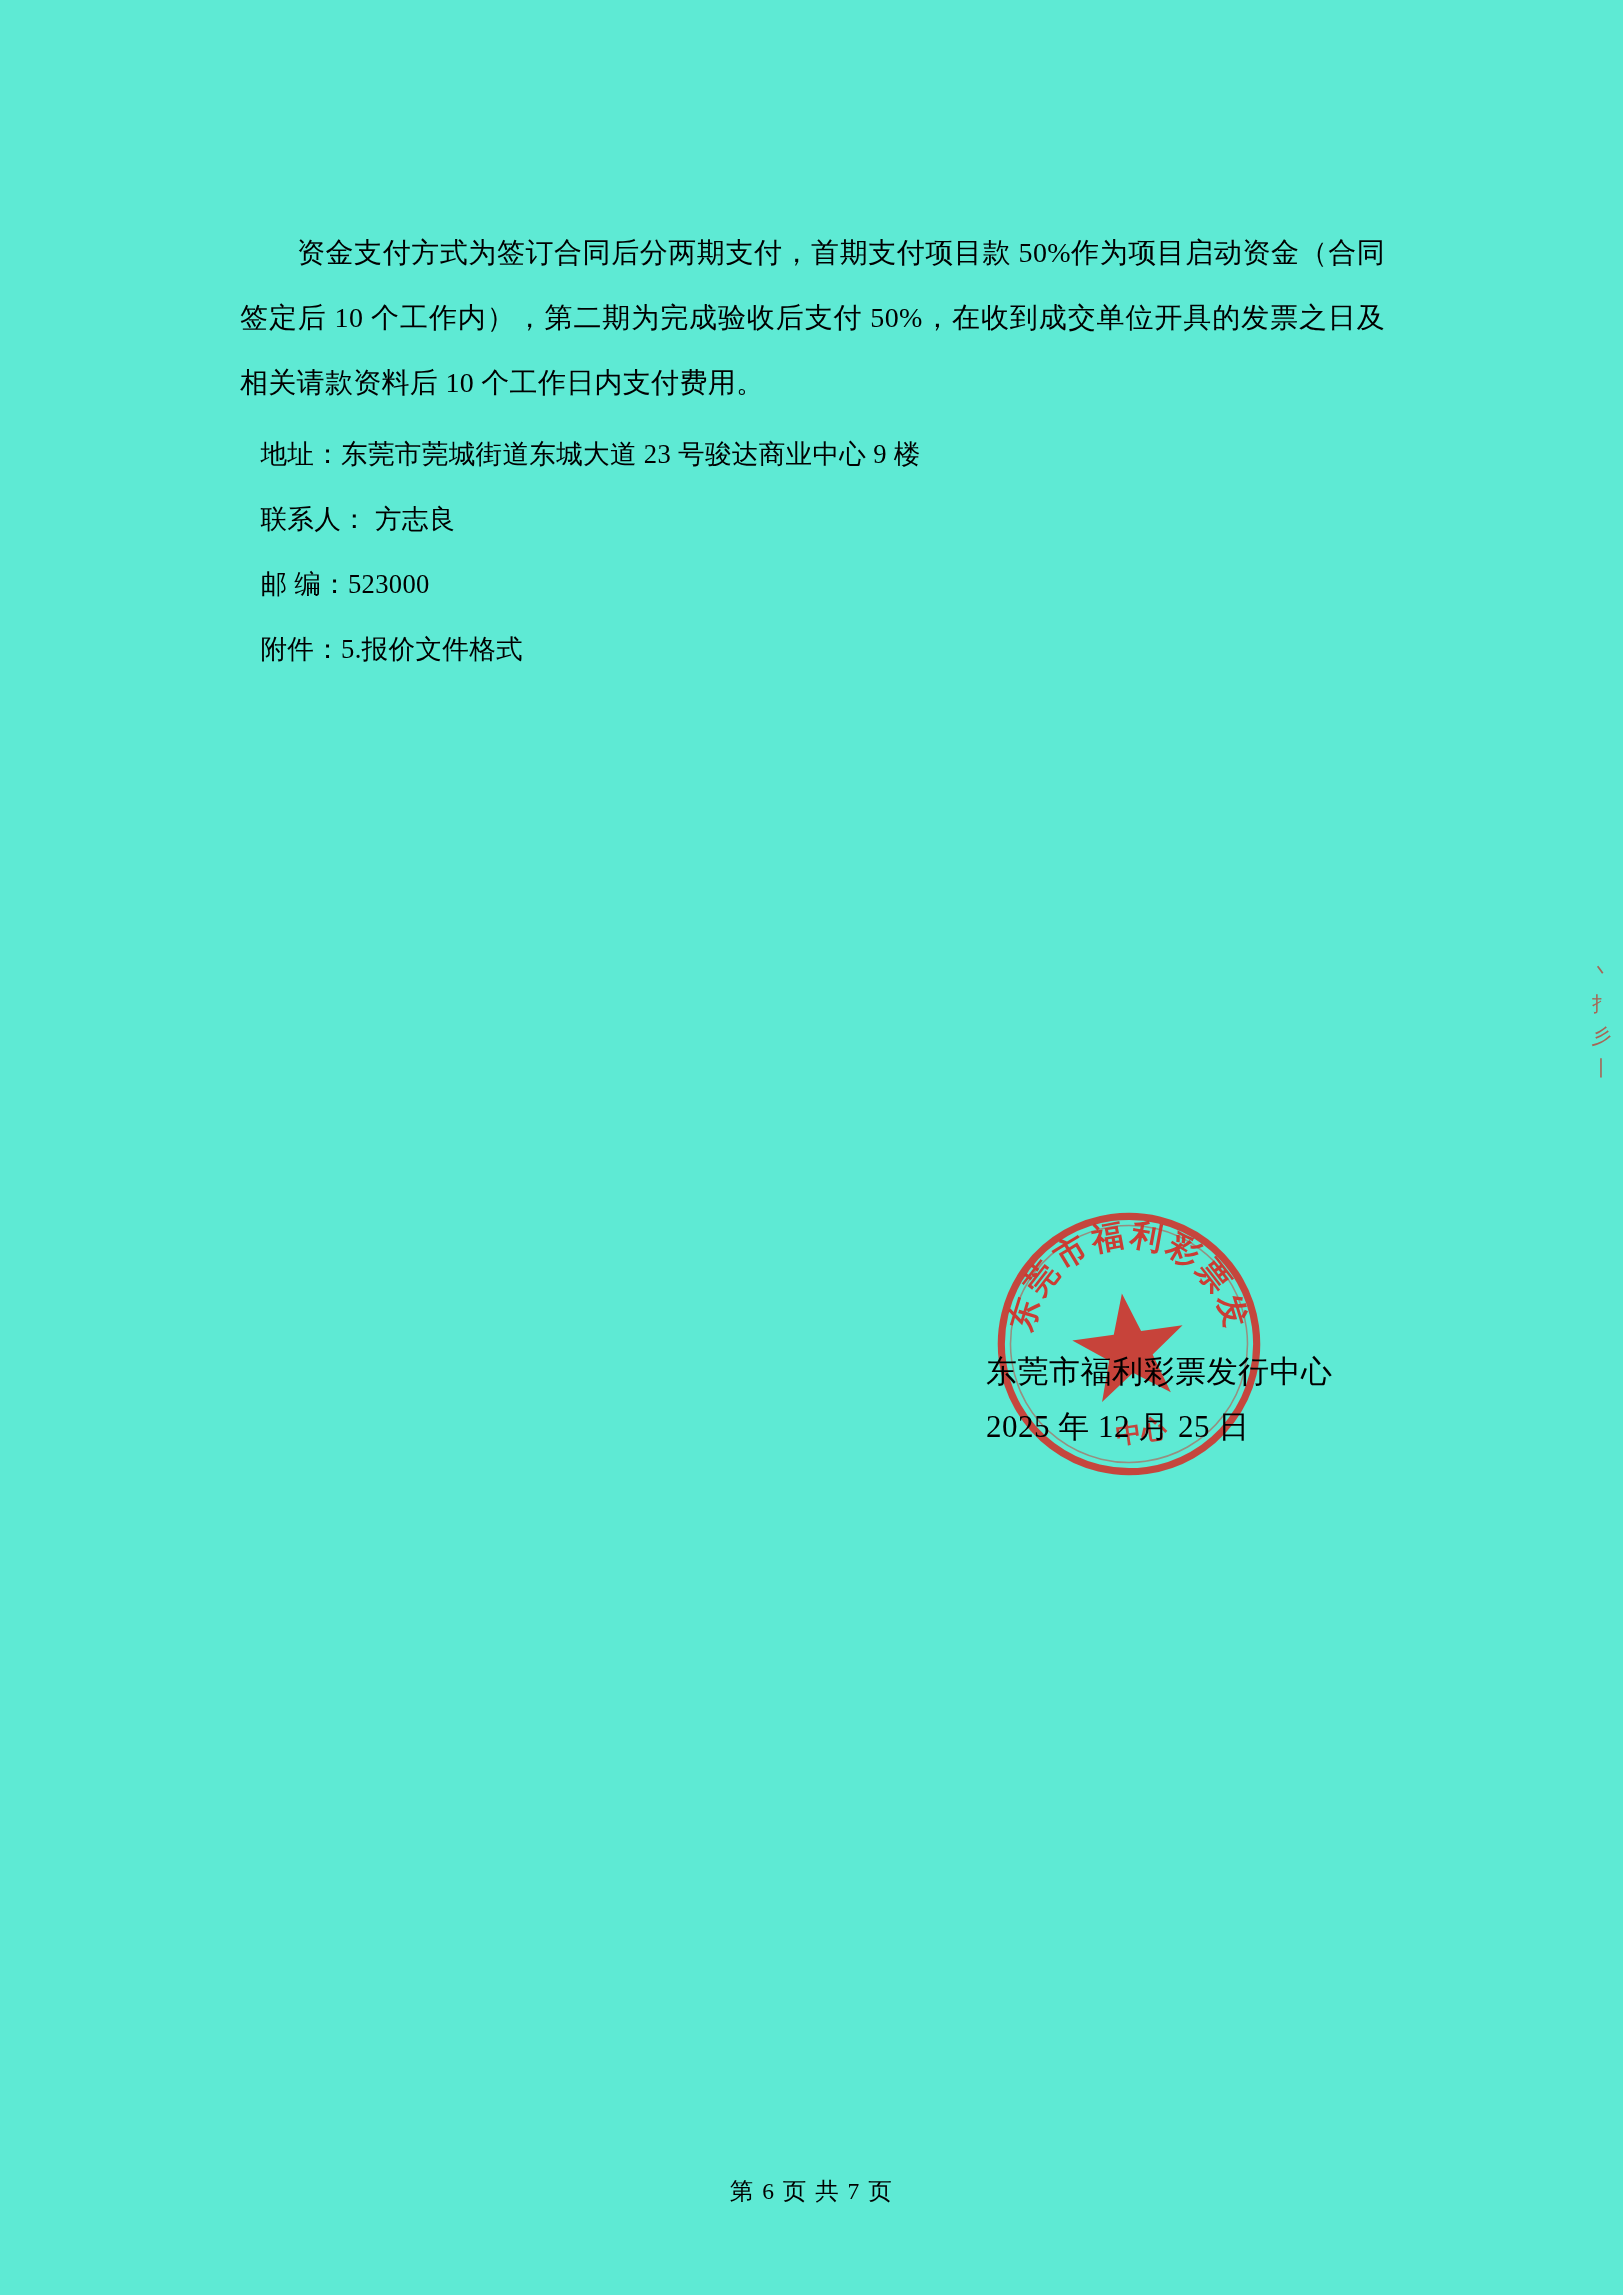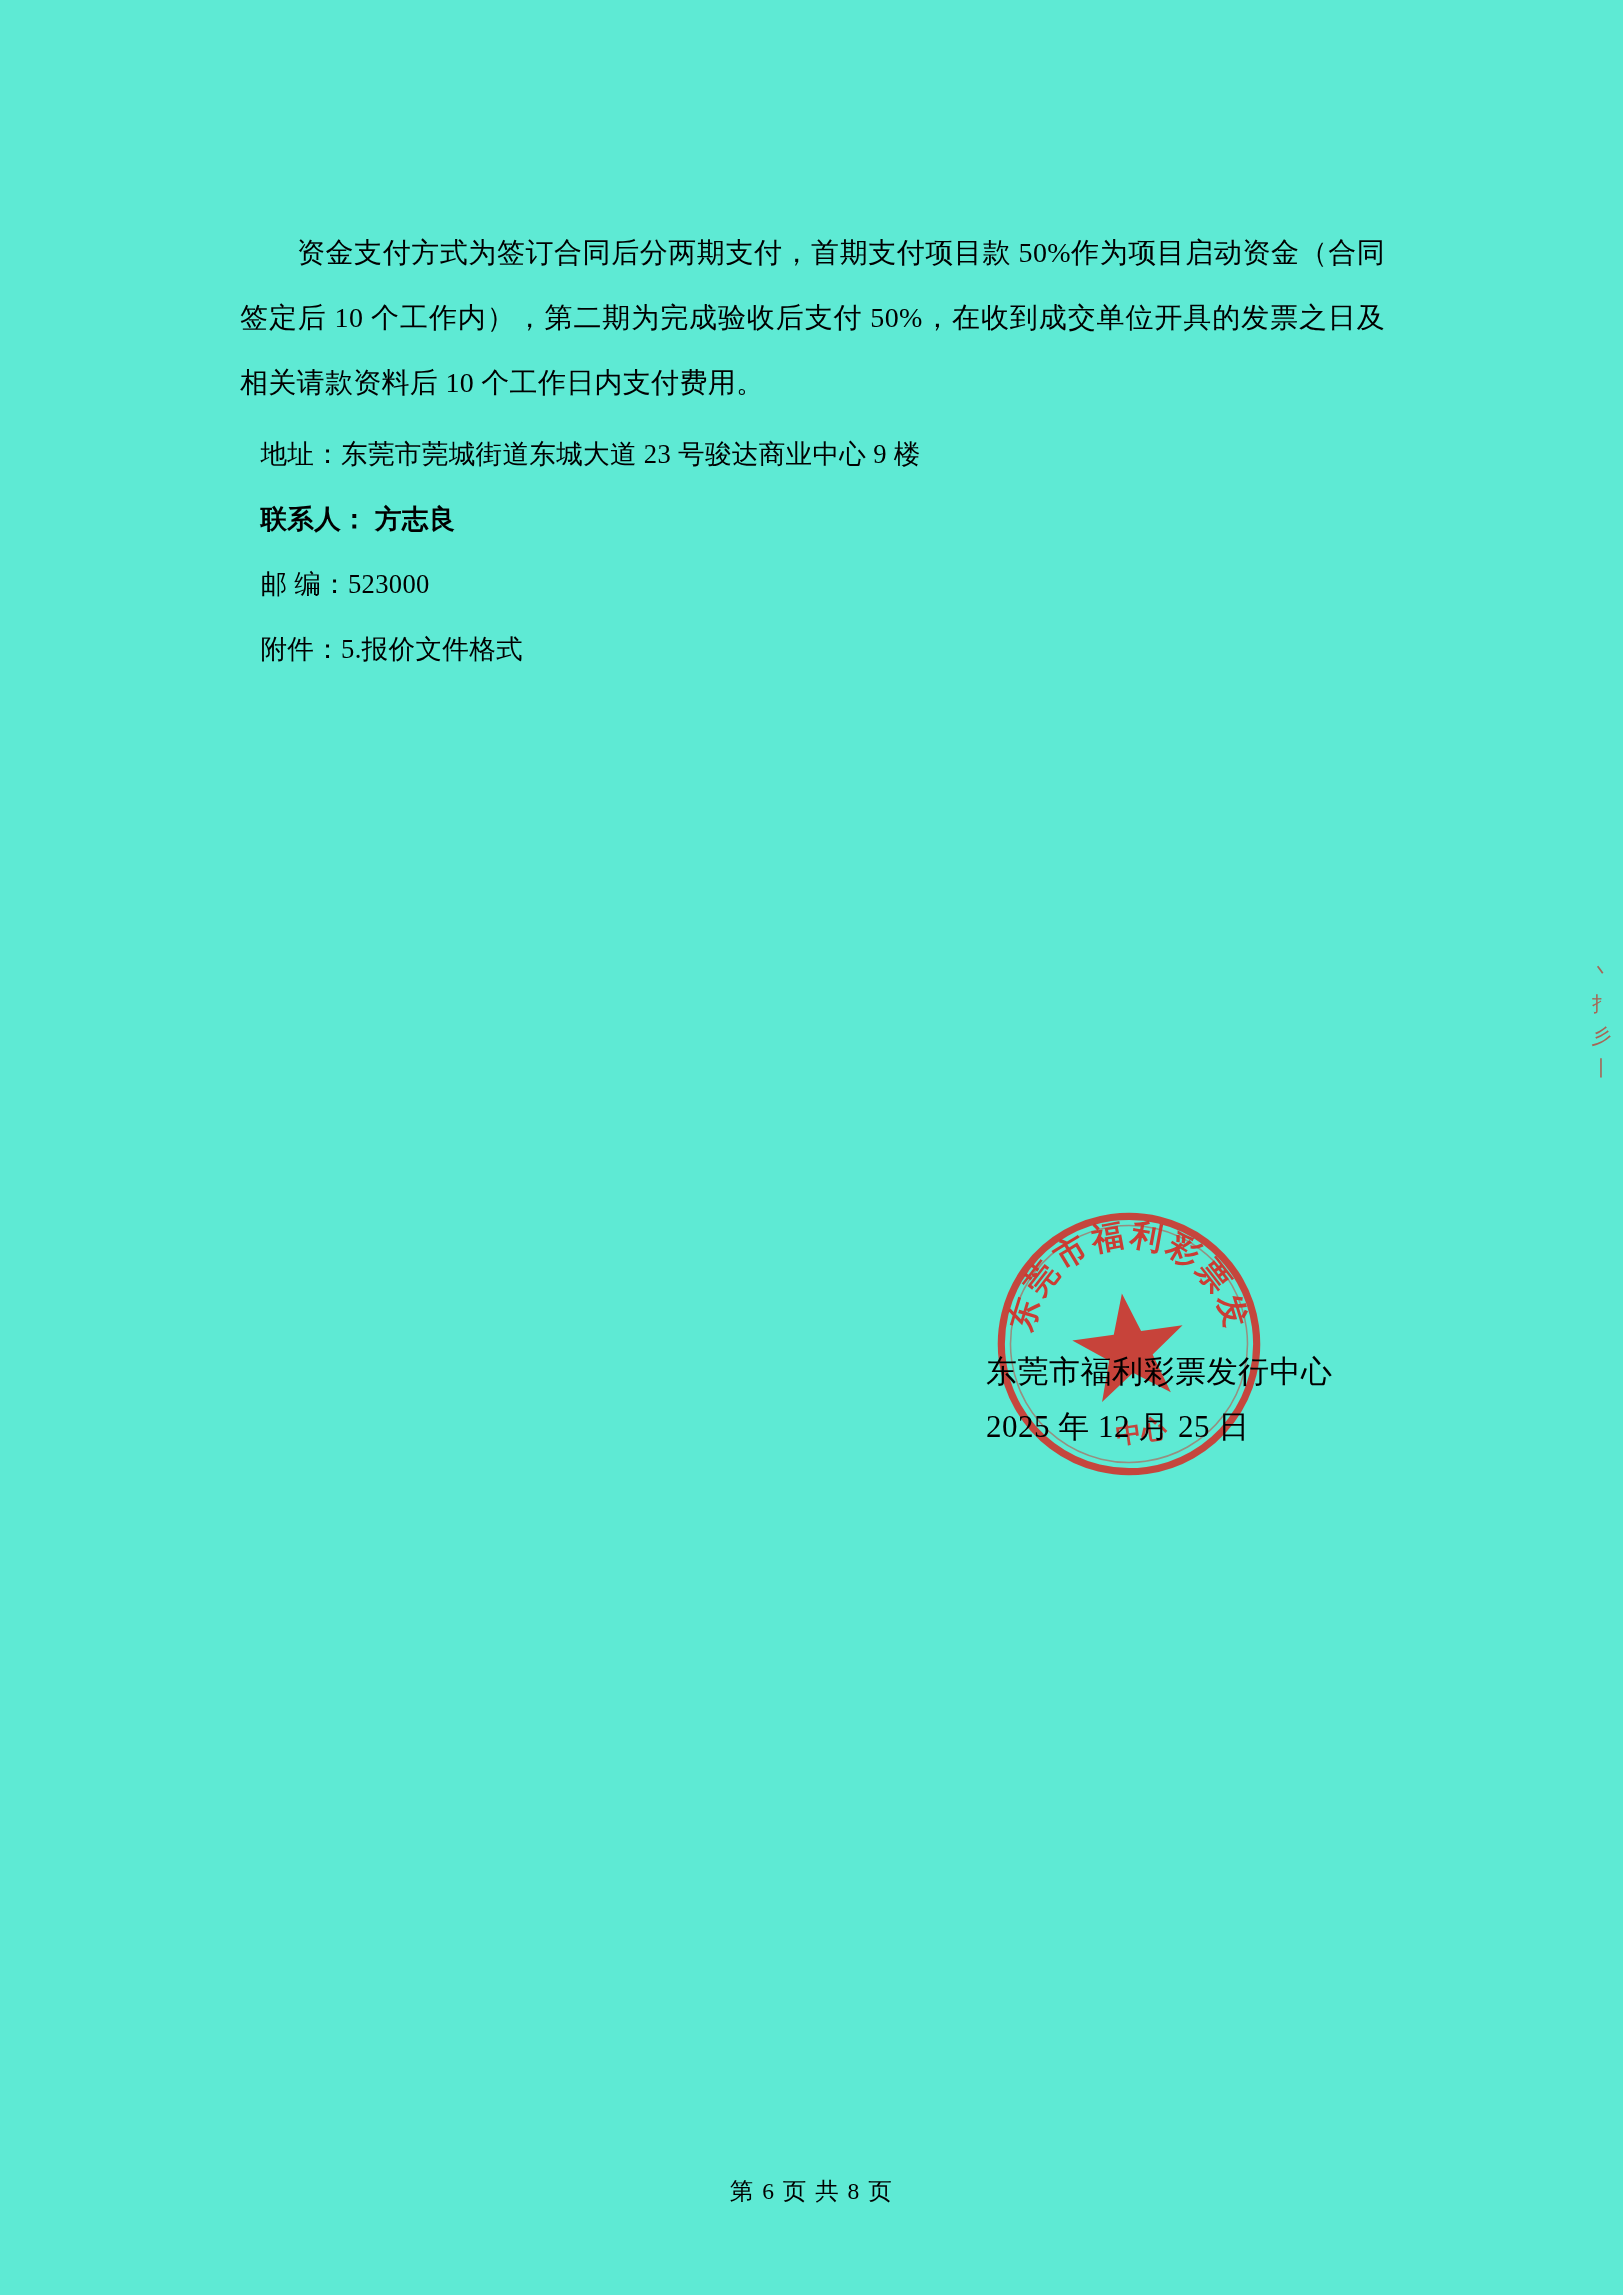--- a/index.html
+++ b/index.html
@@ -42,21 +42,21 @@
     margin: 15.3px 0 4.1px 0;
     letter-spacing: 1px;
   }
   .info-line {
     font-size: 26.6px;
     line-height: 65px;
     margin: 0;
     letter-spacing: 0.3px;
   }
   .info-line.bold {
-    font-weight: bold;
+    font-weight: normal;
   }
   .sig-block {
     position: absolute;
     left: 986px;
     top: 1344px;
     width: 409px;
     text-align: left;
   }
   .sig-line {
     font-size: 31px;
@@ -132,16 +132,16 @@
     <p class="sig-line">2025 年 12 月 25 日</p>
   </div>
 
   <div class="edge-marks">
     <div>丶</div>
     <div>扌</div>
     <div>彡</div>
     <div>丨</div>
   </div>
 
-  <div class="footer">第 6 页 共 8 页</div>
+  <div class="footer">第 6 页 共 7 页</div>
 
 </div>
 
 
 </body></html>

